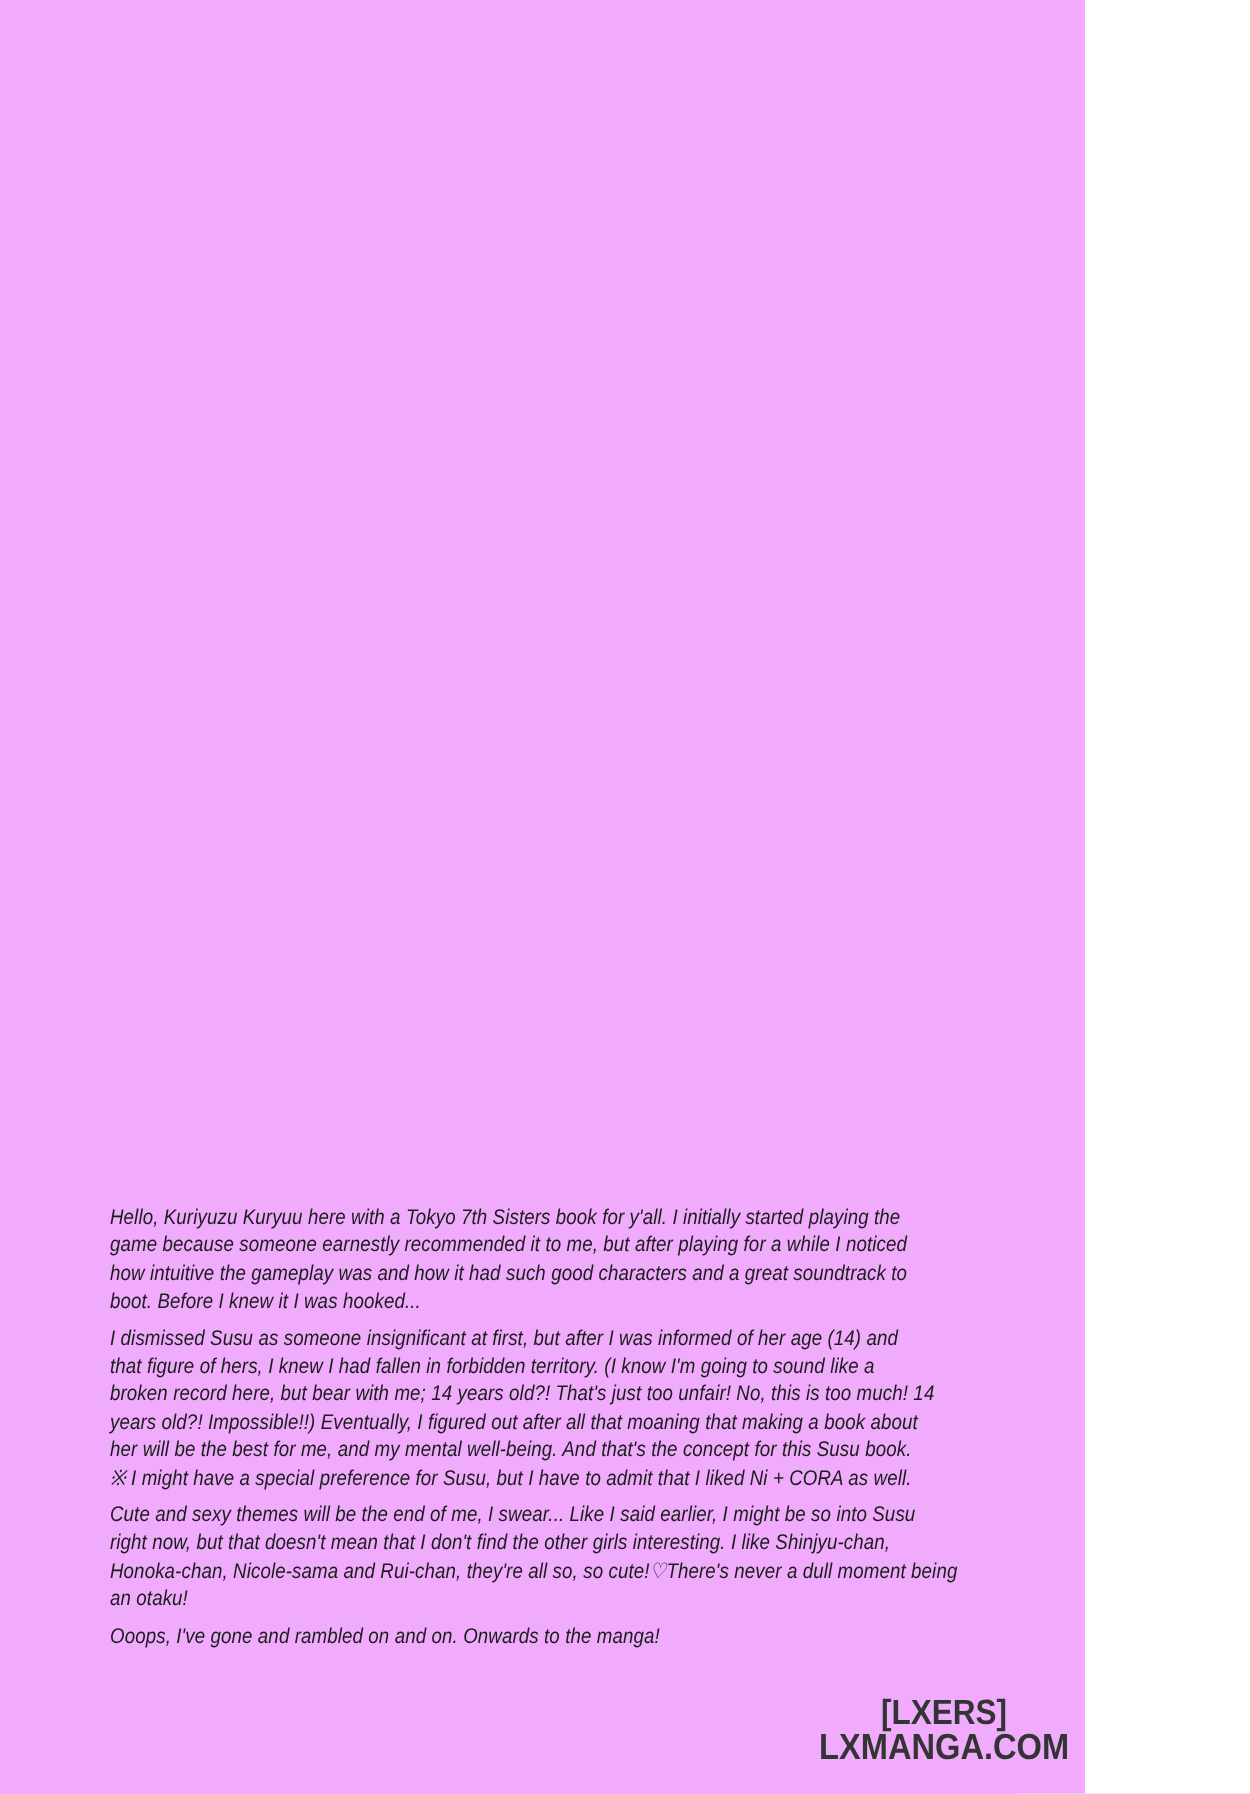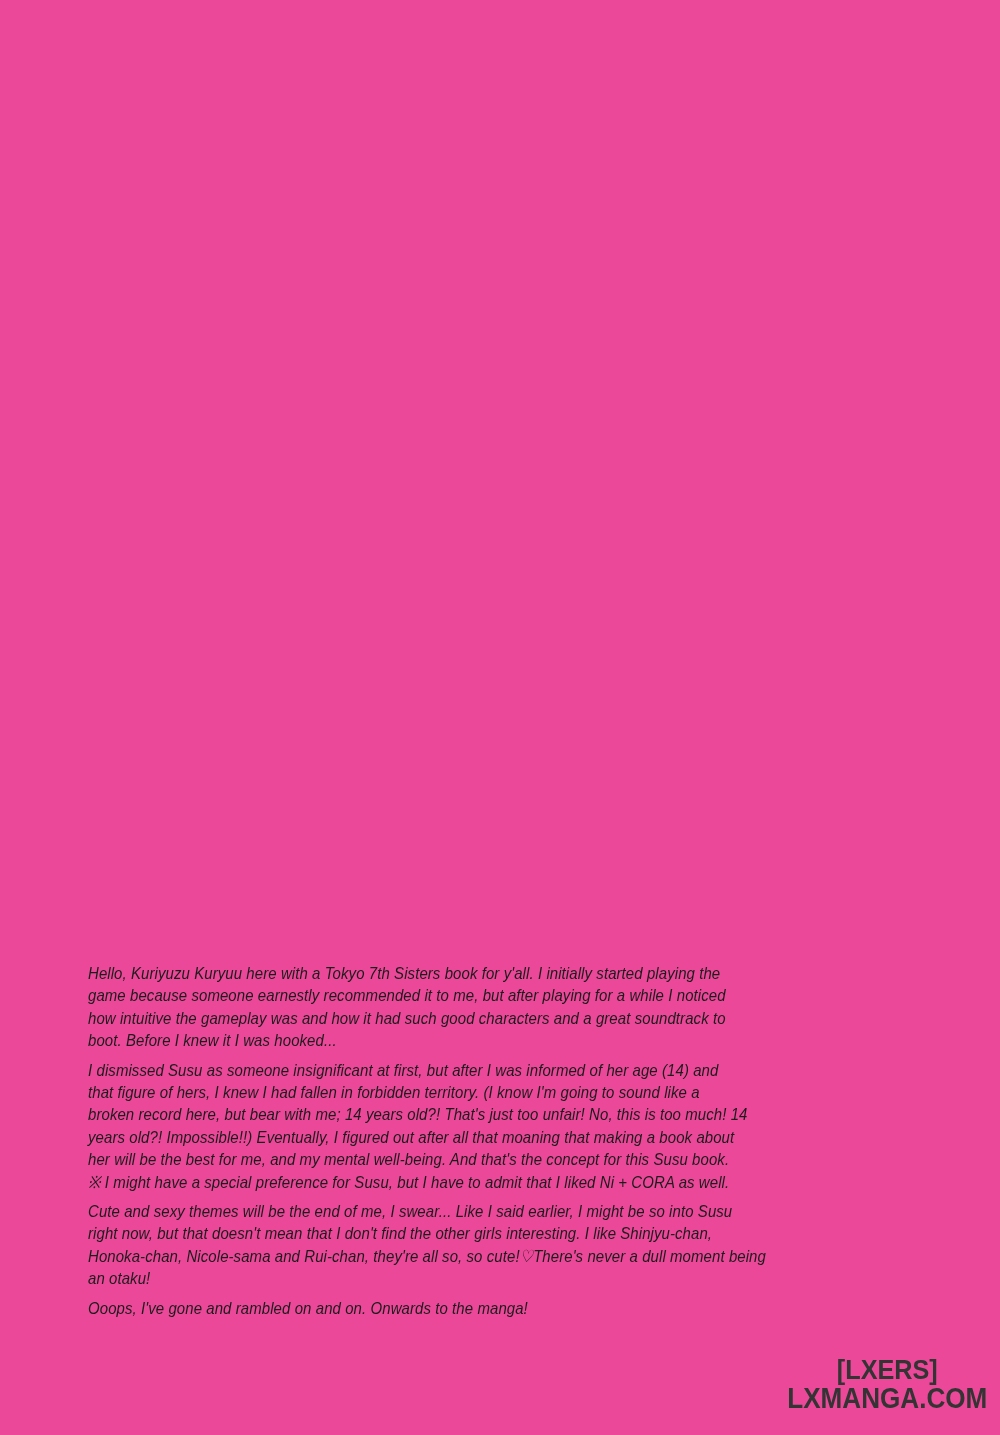--- a/index.html
+++ b/index.html
@@ -1,23 +1,23 @@
 <!DOCTYPE html>
 <html><head>
 <meta charset="utf-8">
 <style>
   html, body {
     margin: 0;
     padding: 0;
   }
   .page {
     position: relative;
-    width: 1000px;
+    width: 868px;
     height: 1435px;
-    background: #ec4899;
+    background: #f0abfc;
     overflow: hidden;
     font-family: "Liberation Sans", sans-serif;
   }
   .afterword {
     position: absolute;
     left: 88px;
     top: 963px;
     width: 812px;
     transform: scaleX(0.88);
     transform-origin: 0 0;

